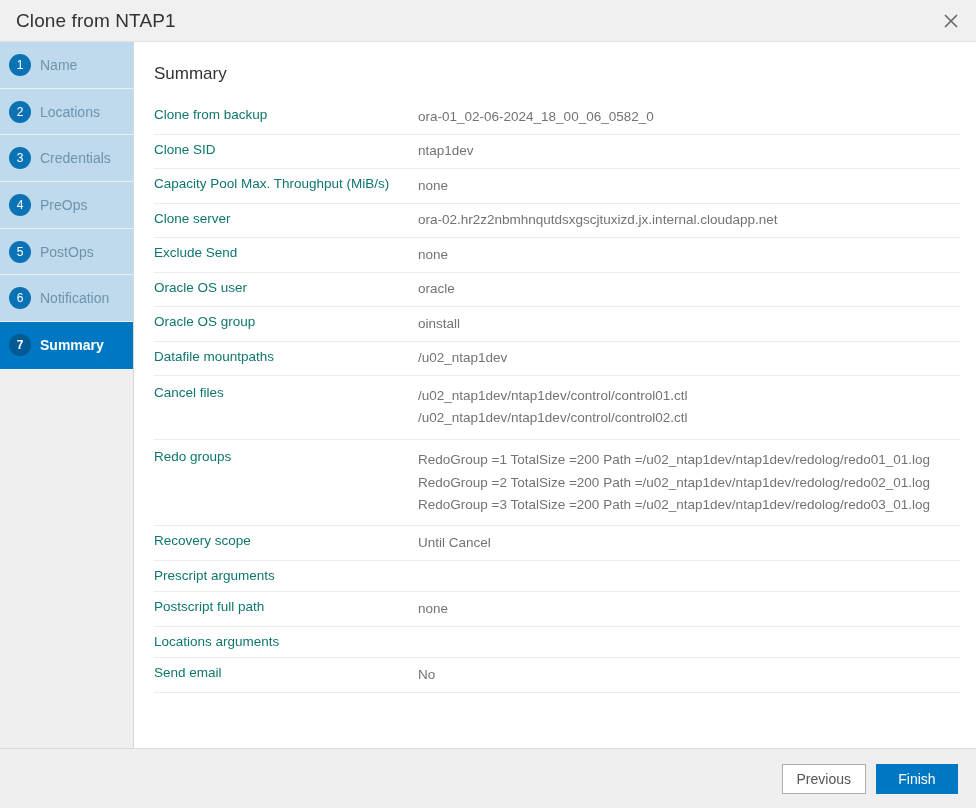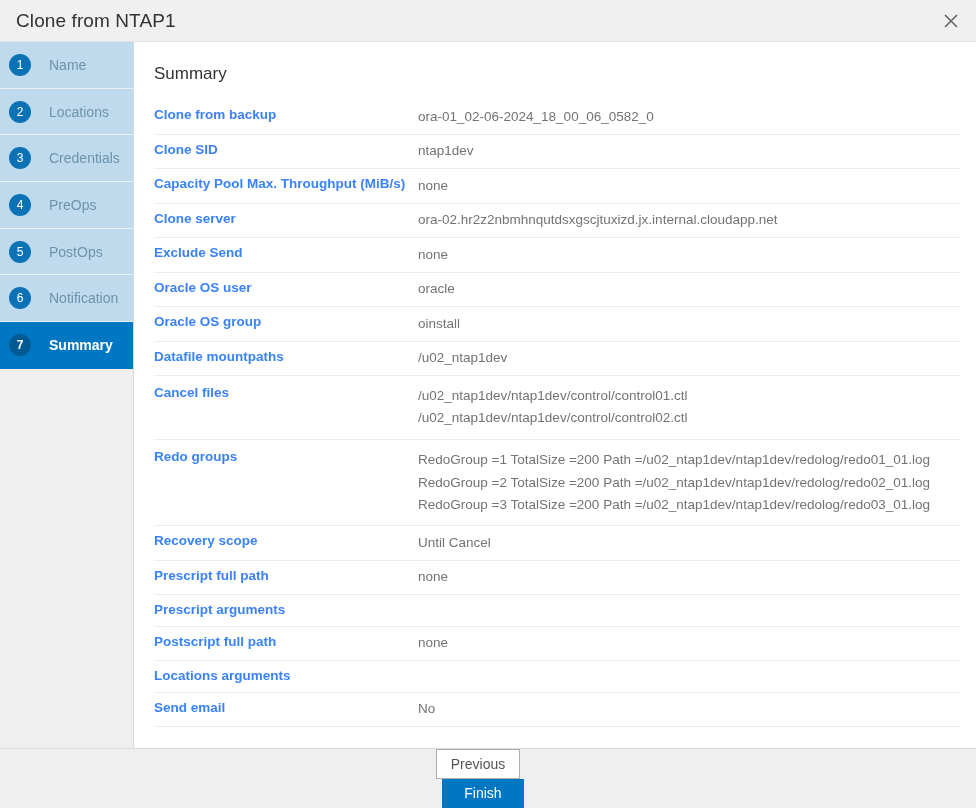--- a/index.html
+++ b/index.html
@@ -89,21 +89,21 @@
     background: #0a72b5;
     color: #ffffff;
     font-size: 12px;
     display: flex;
     align-items: center;
     justify-content: center;
     flex: 0 0 auto;
     font-weight: 400;
   }
   .step .step-label {
-    margin-left: 18px;
+    margin-left: 9px;
     font-size: 14px;
     color: #6e93ad;
   }
   .step.active {
     background: #0077c3;
     border-bottom: none;
   }
   .step.active .badge {
     background: #005a93;
     color: #ffffff;
@@ -142,22 +142,21 @@
     border-bottom: 1px solid #ededed;
   }
   table.summary td {
     padding: 7px 0 8px 0;
     vertical-align: top;
     font-size: 13.5px;
     line-height: 15.5px;
   }
   td.label {
     width: 264px;
-    color: #3b82f6;
-    font-weight: bold;
+    color: #0f766e;
   }
   td.value {
     color: #737373;
     word-break: break-all;
   }
   td.value .line {
     display: block;
     padding: 1.5px 0;
   }
   tr.multi td { padding-top: 9px; padding-bottom: 10px; }
@@ -165,23 +164,22 @@
 
   
   .footer {
     height: 60px;
     min-height: 60px;
     background: #efefef;
     border-top: 1px solid #dcdcdc;
     display: flex;
     align-items: center;
     justify-content: flex-end;
-    padding-right: 10px;
-    box-sizing: border-box;
-    flex-direction: column;
+    padding-right: 18px;
+    box-sizing: border-box;
   }
   .btn {
     font-family: "Liberation Sans", sans-serif;
     font-size: 14px;
     height: 30px;
     min-width: 82px;
     padding: 0 14px;
     cursor: pointer;
     box-sizing: border-box;
     display: inline-flex;
@@ -315,26 +313,20 @@
                 <span class="line">RedoGroup =3 TotalSize =200 Path =/u02_ntap1dev/ntap1dev/redolog/redo03_01.log</span>
               </td>
             </tr>
             <tr>
               <td class="label">Recovery scope</td>
               <td class="value">
                 <span class="line">Until Cancel</span>
               </td>
             </tr>
             <tr>
-              <td class="label">Prescript full path</td>
-              <td class="value">
-                <span class="line">none</span>
-              </td>
-            </tr>
-            <tr>
               <td class="label">Prescript arguments</td>
               <td class="value">
                 <span class="line"></span>
               </td>
             </tr>
             <tr>
               <td class="label">Postscript full path</td>
               <td class="value">
                 <span class="line">none</span>
               </td>

